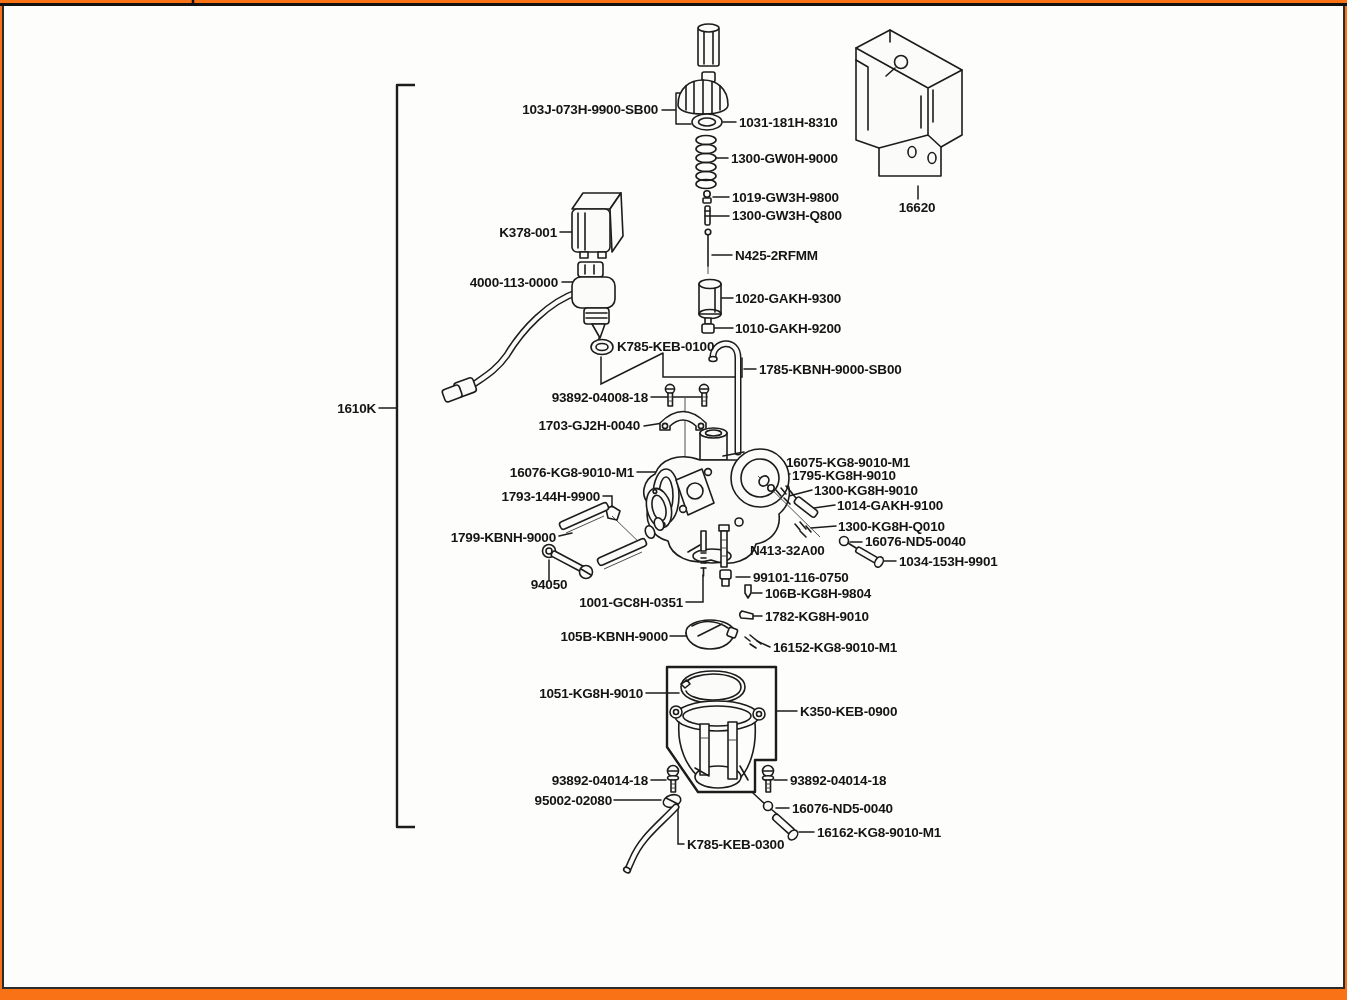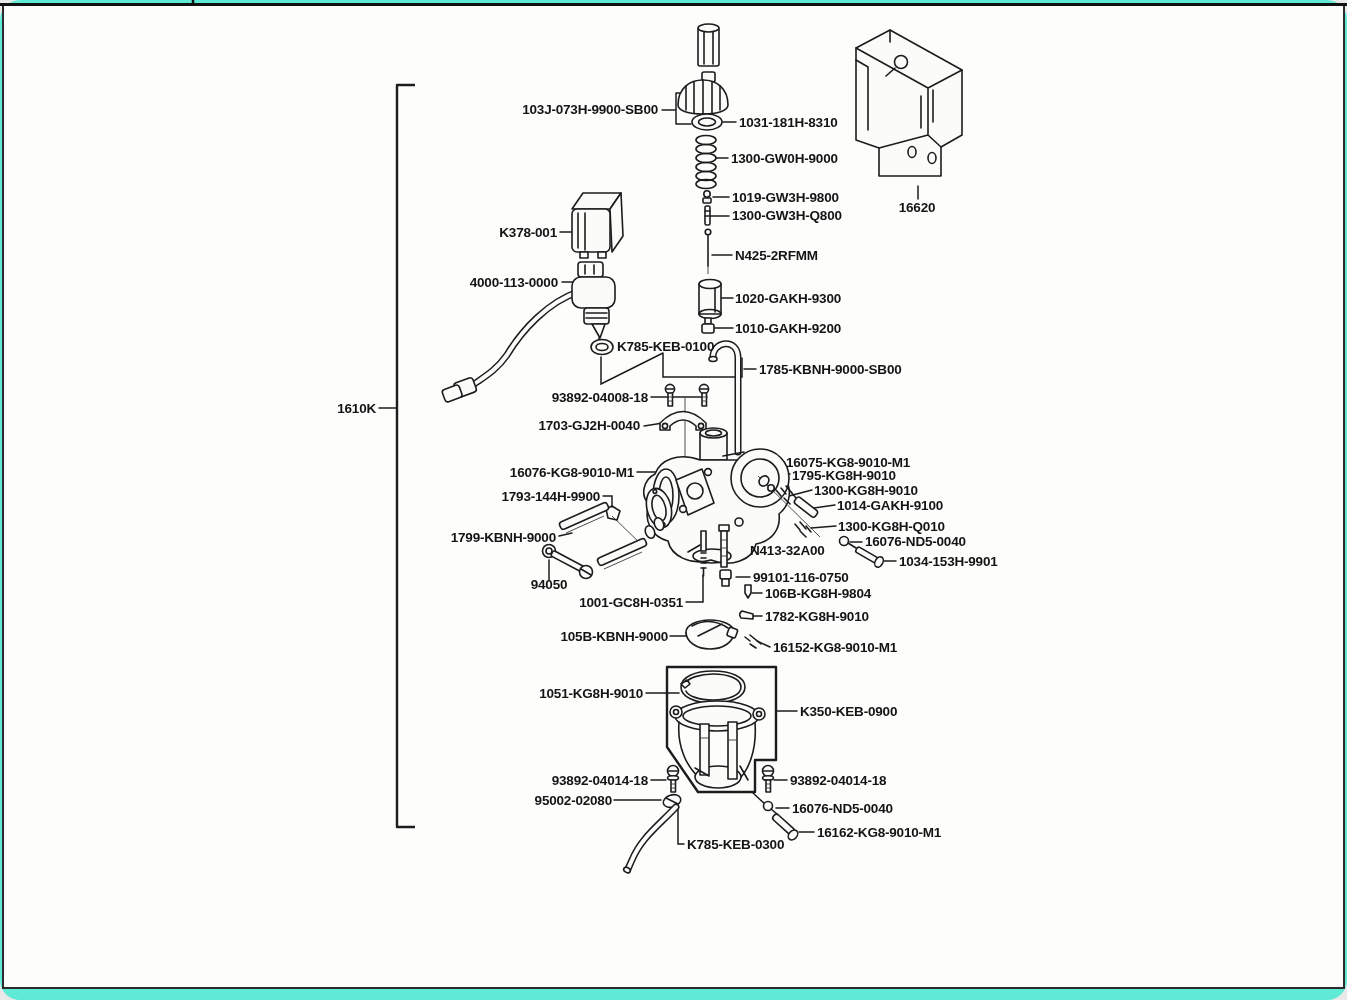--- a/index.html
+++ b/index.html
@@ -1,17 +1,17 @@
 <!DOCTYPE html>
 <html><head>
 <meta charset="utf-8">
 <style>
   html,body{margin:0;padding:0;background:#e9e9e9;}
-  .page{position:relative;width:1347px;height:1000px;background:#5eead4;margin:0 auto;
-        font-family:"Liberation Sans",sans-serif;border-radius:20px;}
+  .page{position:relative;width:1347px;height:1000px;background:#f97316;margin:0 auto;
+        font-family:"Liberation Sans",sans-serif;}
   svg{display:block;}
   .lbl{font-family:"Liberation Sans",sans-serif;font-size:13.5px;font-weight:bold;
        fill:#141414;letter-spacing:-0.2px;}
   .ln{stroke:#1c1c1c;fill:none;stroke-width:1.6;stroke-linecap:round;stroke-linejoin:round;}
   .fw{stroke:#1c1c1c;fill:#fbfbfa;stroke-width:1.6;stroke-linejoin:round;}
   .ld{stroke:#1c1c1c;fill:none;stroke-width:1.5;stroke-linecap:round;}
   .thin{stroke:#3a3a3a;fill:none;stroke-width:0.9;}
   .tube{stroke:#1c1c1c;fill:none;stroke-width:7;stroke-linecap:round;}
   .tubecore{stroke:#fbfbfa;fill:none;stroke-width:4;stroke-linecap:round;}
   .thick{stroke:#1c1c1c;fill:none;stroke-width:2.4;stroke-linejoin:round;}

